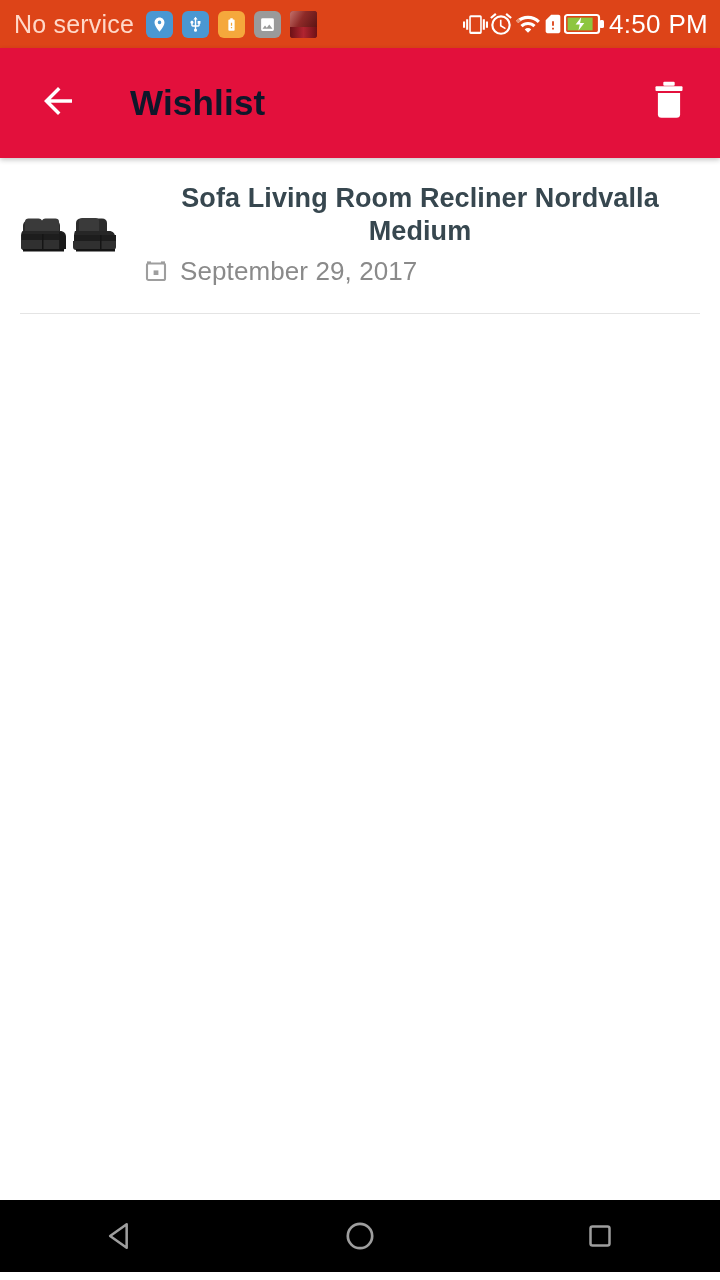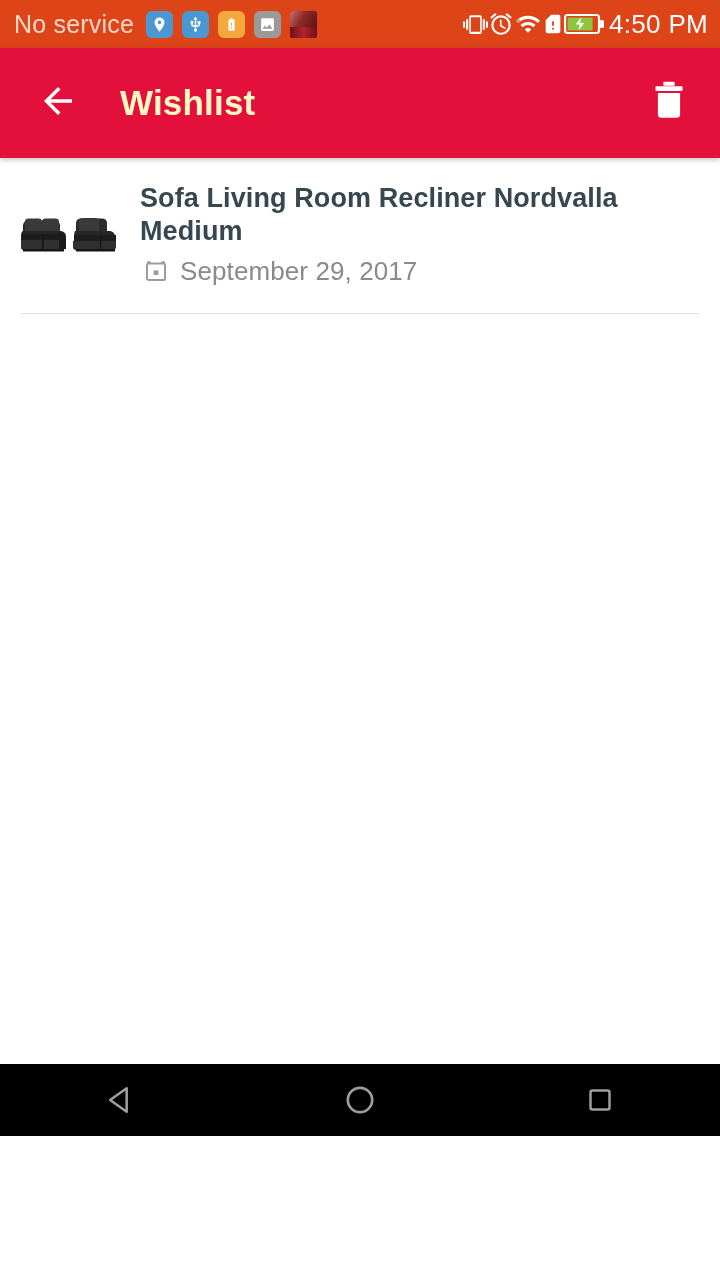--- a/index.html
+++ b/index.html
@@ -6,21 +6,21 @@
   html, body {
     width: 720px;
     height: 1280px;
     overflow: hidden;
     background: #ffffff;
     font-family: "Liberation Sans", sans-serif;
   }
   #screen {
     position: relative;
     width: 720px;
-    height: 1136px;
+    height: 1272px;
     background: #ffffff;
     text-decoration: underline;
   }
 
   
   #status-bar {
     position: absolute;
     top: 0; left: 0;
     width: 720px;
     height: 48px;
@@ -89,43 +89,44 @@
     padding: 0 26px 0 34px;
     box-shadow: 0 2px 5px rgba(0,0,0,0.22);
     z-index: 5;
   }
   #back-button {
     width: 48px; height: 48px;
     display: flex; align-items: center; justify-content: center;
     flex: 0 0 auto;
   }
   #app-title {
-    color: #fef9c3;
+    color: #0f172a;
     font-size: 35px;
     font-weight: bold;
     letter-spacing: 0.2px;
-    margin-left: 38px;
+    margin-left: 48px;
   }
   #delete-button {
     margin-left: auto;
     width: 50px; height: 54px;
     display: flex; align-items: center; justify-content: center;
   }
 
   
   #content {
     position: absolute;
     top: 158px; left: 0;
     width: 720px;
     bottom: 72px;
     background: #ffffff;
     overflow: hidden;
   }
   #wishlist {
     list-style: none;
+    text-align: center;
   }
   .wish-row {
     display: flex;
     align-items: flex-start;
     padding: 22px 20px 0 20px;
   }
   .wish-thumb {
     width: 100px;
     height: 56px;
     flex: 0 0 auto;

